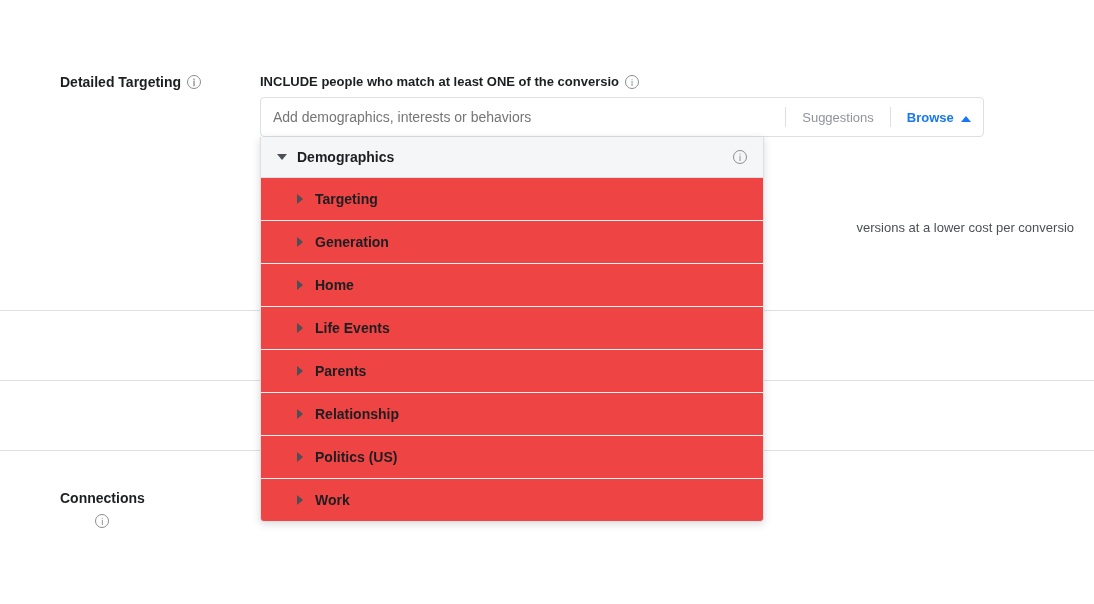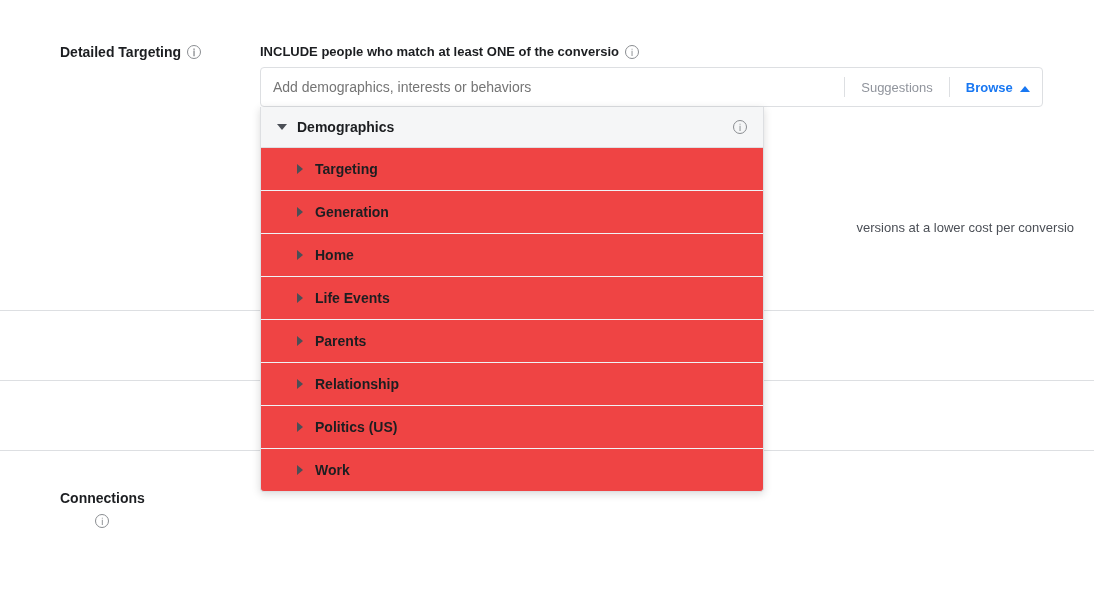--- a/index.html
+++ b/index.html
@@ -17,21 +17,21 @@
       height: 604px;
       overflow: hidden;
       position: relative;
     }
 
     .page-wrapper {
       background: #fff;
       width: 100%;
       height: 100%;
       position: relative;
-      padding: 32px 60px;
+      padding: 62px 60px;
     }
 
     
     .targeting-row {
       display: flex;
       align-items: flex-start;
       margin-bottom: 0;
     }
 
     .section-label {
@@ -80,21 +80,21 @@
     }
 
     
     .search-bar {
       display: flex;
       align-items: center;
       border: 1px solid #dddfe2;
       border-radius: 4px;
       background: #fff;
       height: 40px;
-      width: 783px;
+      width: 724px;
       position: relative;
       z-index: 10;
     }
 
     .search-input {
       flex: 1;
       border: none;
       outline: none;
       padding: 0 12px;
       font-size: 14px;

